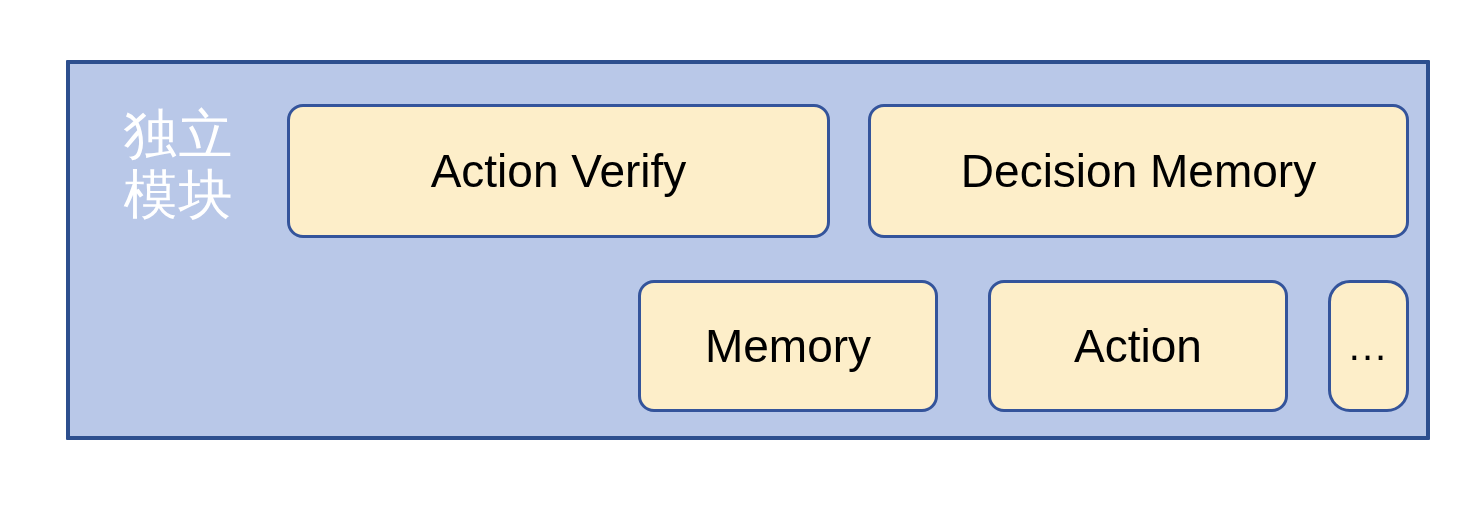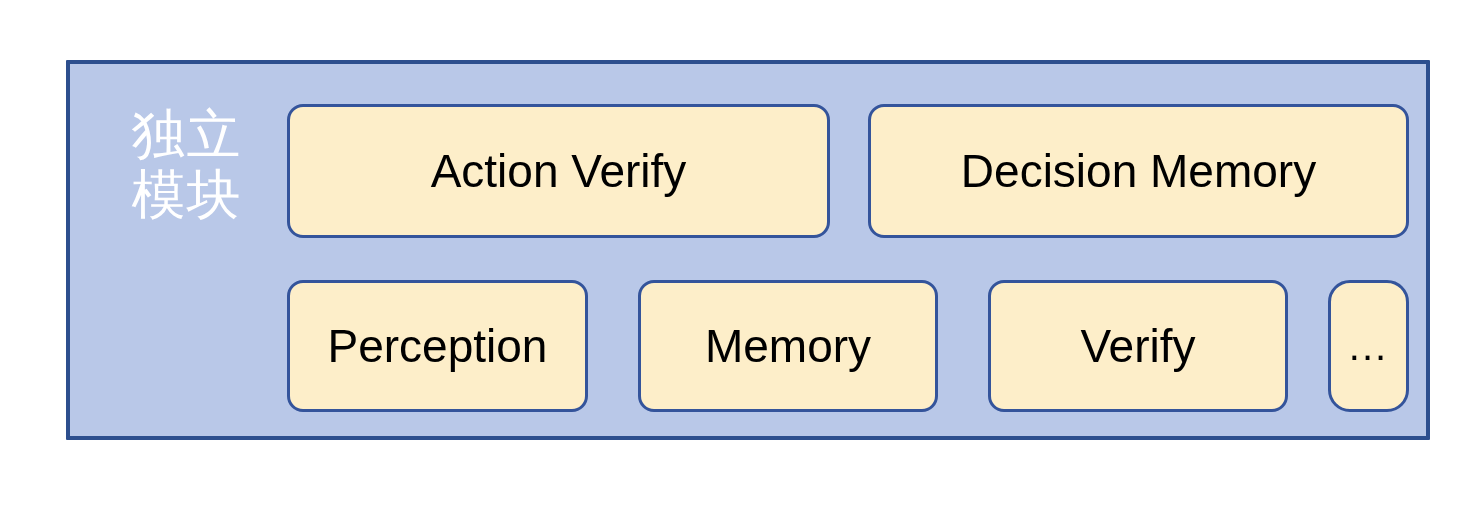--- a/index.html
+++ b/index.html
@@ -46,21 +46,20 @@
     position: absolute;
     left: 0;
     width: 217px;
     color: #ffffff;
     font-size: 54px;
     line-height: 60px;
     text-align: center;
     letter-spacing: 1px;
     font-weight: 400;
     white-space: pre-line;
-    padding-left: 8px;
   }
   .row-label.r1 { top: 40px; }
   .row-label.r2 { top: 212px; }
 
   
   .box-row {
     position: absolute;
   }
   .box-row.r1 {
     left: 217px;
@@ -123,28 +122,25 @@
     <div class="box-row r1">
       <div class="box b-action-verify">
         <span class="box-text">Action Verify</span>
       </div>
       <div class="box b-decision-verify">
         <span class="box-text">Decision Memory</span>
       </div>
     </div>
 
     <div class="box-row r2">
-      <div class="box b-perception">
-        <span class="box-text">Perception</span>
-      </div>
       <div class="box b-memory">
         <span class="box-text">Memory</span>
       </div>
       <div class="box b-action">
-        <span class="box-text">Verify</span>
+        <span class="box-text">Action</span>
       </div>
       <div class="box b-more ellipsis">
         <span class="box-text">...</span>
       </div>
     </div>
 
   </div>
 </div>
 
 </body></html>

